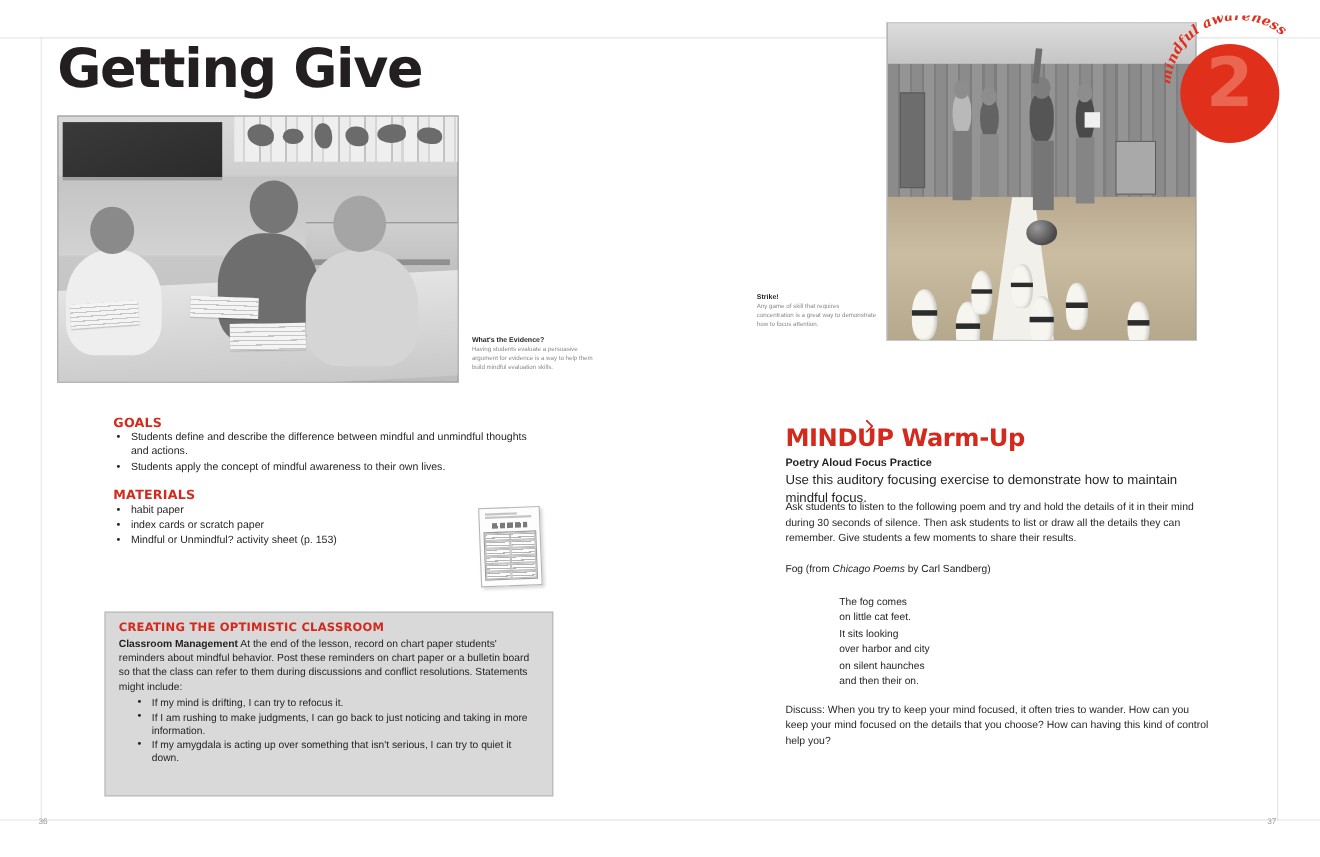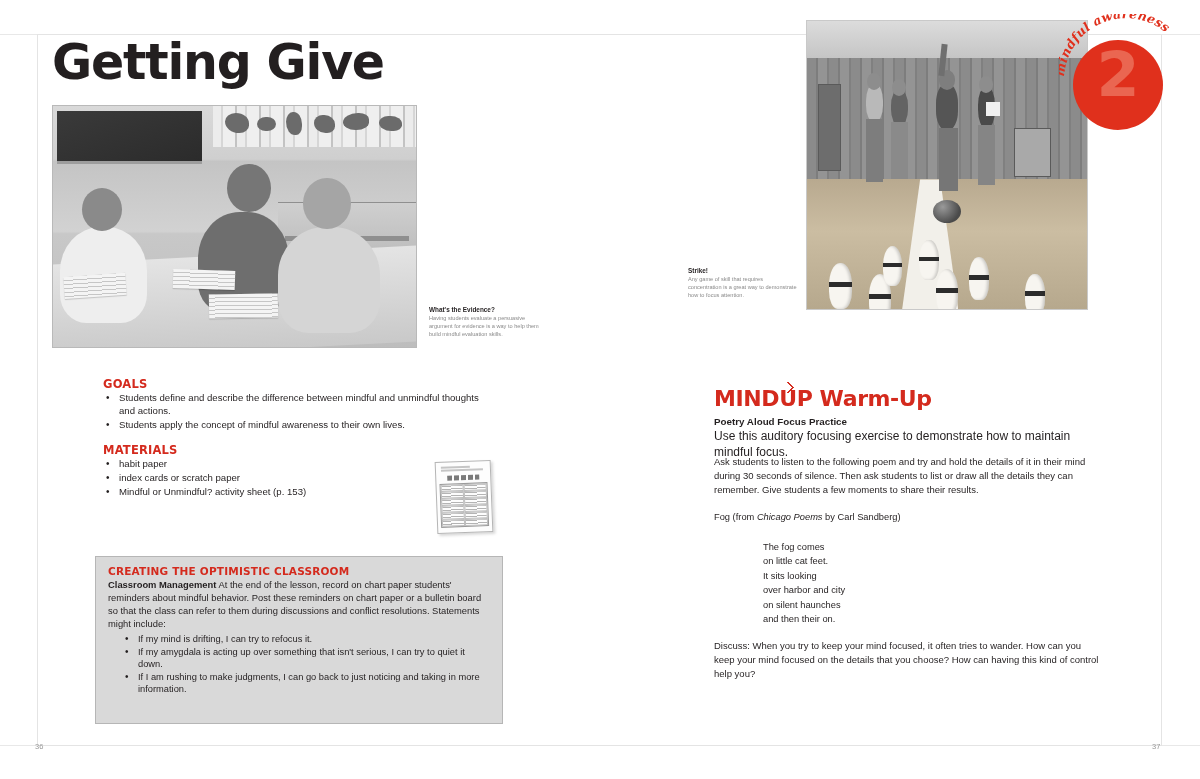--- a/index.html
+++ b/index.html
@@ -301,22 +301,22 @@
   </div>
 
   <div id="opt-box">
     <div id="opt-title">CREATING THE OPTIMISTIC CLASSROOM</div>
     <div id="opt-body">
       <b>Classroom Management</b>
       <span>At the end of the lesson, record on chart paper students' reminders about mindful behavior. Post these reminders on chart paper or a bulletin board so that the class can refer to them during discussions and conflict resolutions. Statements might include:</span>
     </div>
     <ul id="opt-list">
       <li>If my mind is drifting, I can try to refocus it.</li>
+      <li>If I am rushing to make judgments, I can go back to just noticing and taking in more information.</li>
       <li>If my amygdala is acting up over something that isn't serious, I can try to quiet it down.</li>
-      <li>If I am rushing to make judgments, I can go back to just noticing and taking in more information.</li>
     </ul>
   </div>
 
   <div id="mindup-logo">
     <span>MIND</span><span class="mu-u">U</span><span>P</span><span class="mu-warm"> Warm-Up</span>
   </div>
   <div id="poetry-title">Poetry Aloud Focus Practice</div>
   <div id="poetry-sub">Use this auditory focusing exercise to demonstrate how to maintain mindful focus.</div>
   <div id="ask-para">Ask students to listen to the following poem and try and hold the details of it in their mind during 30 seconds of silence. Then ask students to list or draw all the details they can remember. Give students a few moments to share their results.</div>
   <div id="fog-attr">

